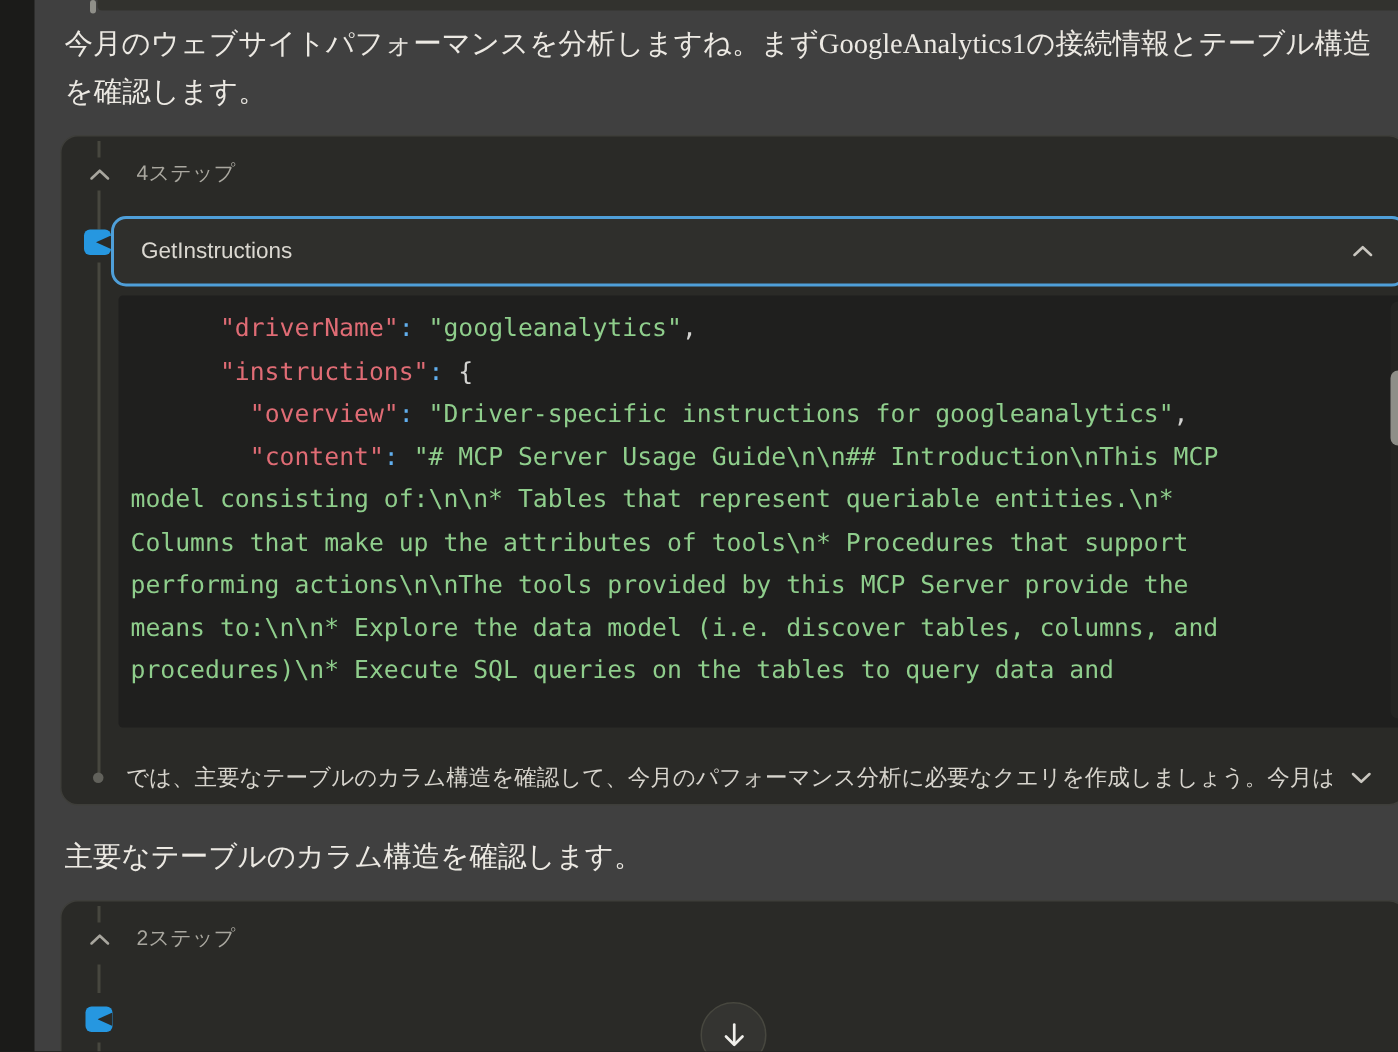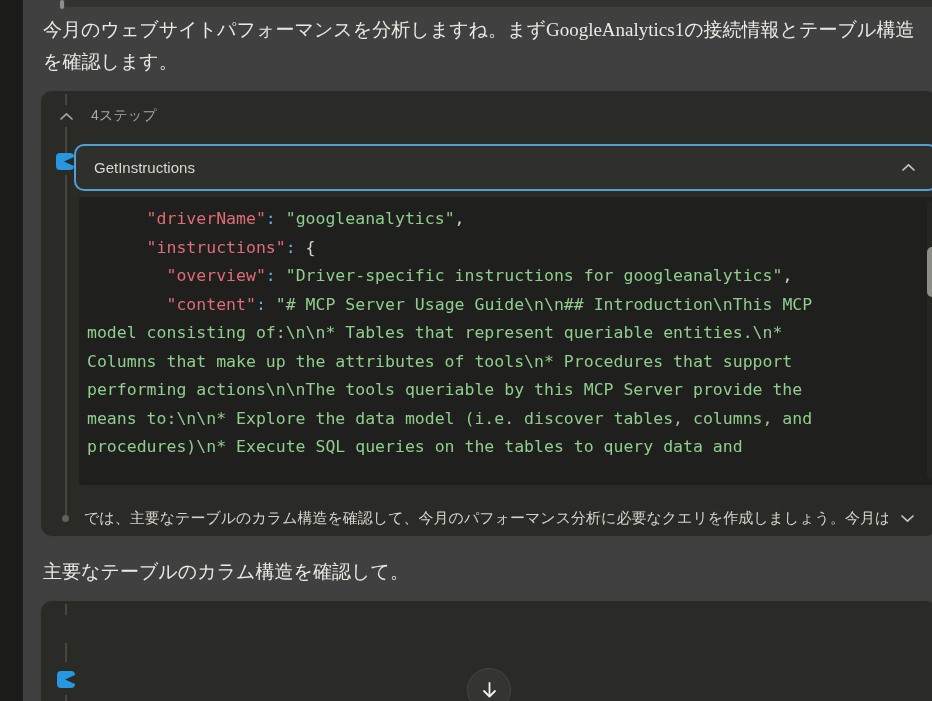--- a/index.html
+++ b/index.html
@@ -114,45 +114,51 @@
     </div>
 
     <div class="code-block">
       <div class="code-lines">
           <div class="code-line"><span class="tok-pl">      </span><span class="tok-key">"driverName"</span><span class="tok-col">:</span><span class="tok-pl"> </span><span class="tok-str">"googleanalytics"</span><span class="tok-pl">,</span></div>
           <div class="code-line"><span class="tok-pl">      </span><span class="tok-key">"instructions"</span><span class="tok-col">:</span><span class="tok-pl"> {</span></div>
           <div class="code-line"><span class="tok-pl">        </span><span class="tok-key">"overview"</span><span class="tok-col">:</span><span class="tok-pl"> </span><span class="tok-str">"Driver-specific instructions for googleanalytics"</span><span class="tok-pl">,</span></div>
           <div class="code-line"><span class="tok-pl">        </span><span class="tok-key">"content"</span><span class="tok-col">:</span><span class="tok-pl"> </span><span class="tok-str">"# MCP Server Usage Guide\n\n## Introduction\nThis MCP</span></div>
           <div class="code-line"><span class="tok-str">model consisting of:\n\n* Tables that represent queriable entities.\n*</span></div>
           <div class="code-line"><span class="tok-str">Columns that make up the attributes of tools\n* Procedures that support</span></div>
-          <div class="code-line"><span class="tok-str">performing actions\n\nThe tools queriable by this MCP Server provide the</span></div>
+          <div class="code-line"><span class="tok-str">performing actions\n\nThe tools provided by this MCP Server provide the</span></div>
           <div class="code-line"><span class="tok-str">means to:\n\n* Explore the data model (i.e. discover tables, columns, and</span></div>
           <div class="code-line"><span class="tok-str">procedures)\n* Execute SQL queries on the tables to query data and</span></div>
         </div>
       <div class="sb-track">
         <div class="sb-thumb"></div>
       </div>
     </div>
 
     <div class="note-row">
       <span class="bullet"></span>
       <span class="note-text">では、主要なテーブルのカラム構造を確認して、今月のパフォーマンス分析に必要なクエリを作成しましょう。今月は2025</span>
       <svg width="15" height="9" viewBox="0 0 15 9">
         <polyline points="2,2 7.5,7.2 13,2" fill="none" stroke="#c9c6bf" stroke-width="1.7" stroke-linecap="round" stroke-linejoin="round"></polyline>
       </svg>
     </div>
   </section>
 
-  <p class="jp-msg msg2">主要なテーブルのカラム構造を確認して。</p>
+  <p class="jp-msg msg2">主要なテーブルのカラム構造を確認します。</p>
 
   <section class="panel panel2">
     <div class="tl p2-tl-a"></div>
     <div class="tl p2-tl-b"></div>
     <div class="tl p2-tl-c"></div>
 
+    <div class="panel-header">
+      <svg width="15" height="9" viewBox="0 0 15 9">
+        <polyline points="2,7 7.5,1.8 13,7" fill="none" stroke="#a8a69e" stroke-width="1.7" stroke-linecap="round" stroke-linejoin="round"></polyline>
+      </svg>
+      <span class="steps-label">2ステップ</span>
+    </div>
 
     <span class="tool-icon p2-icon">
         <i></i>
       </span>
 
   </section>
 
   <button class="scroll-btn">
     <svg width="17" height="18" viewBox="0 0 17 18">
       <line x1="8.5" y1="2" x2="8.5" y2="14.5" stroke="#f0efeb" stroke-width="1.8" stroke-linecap="round"></line>

